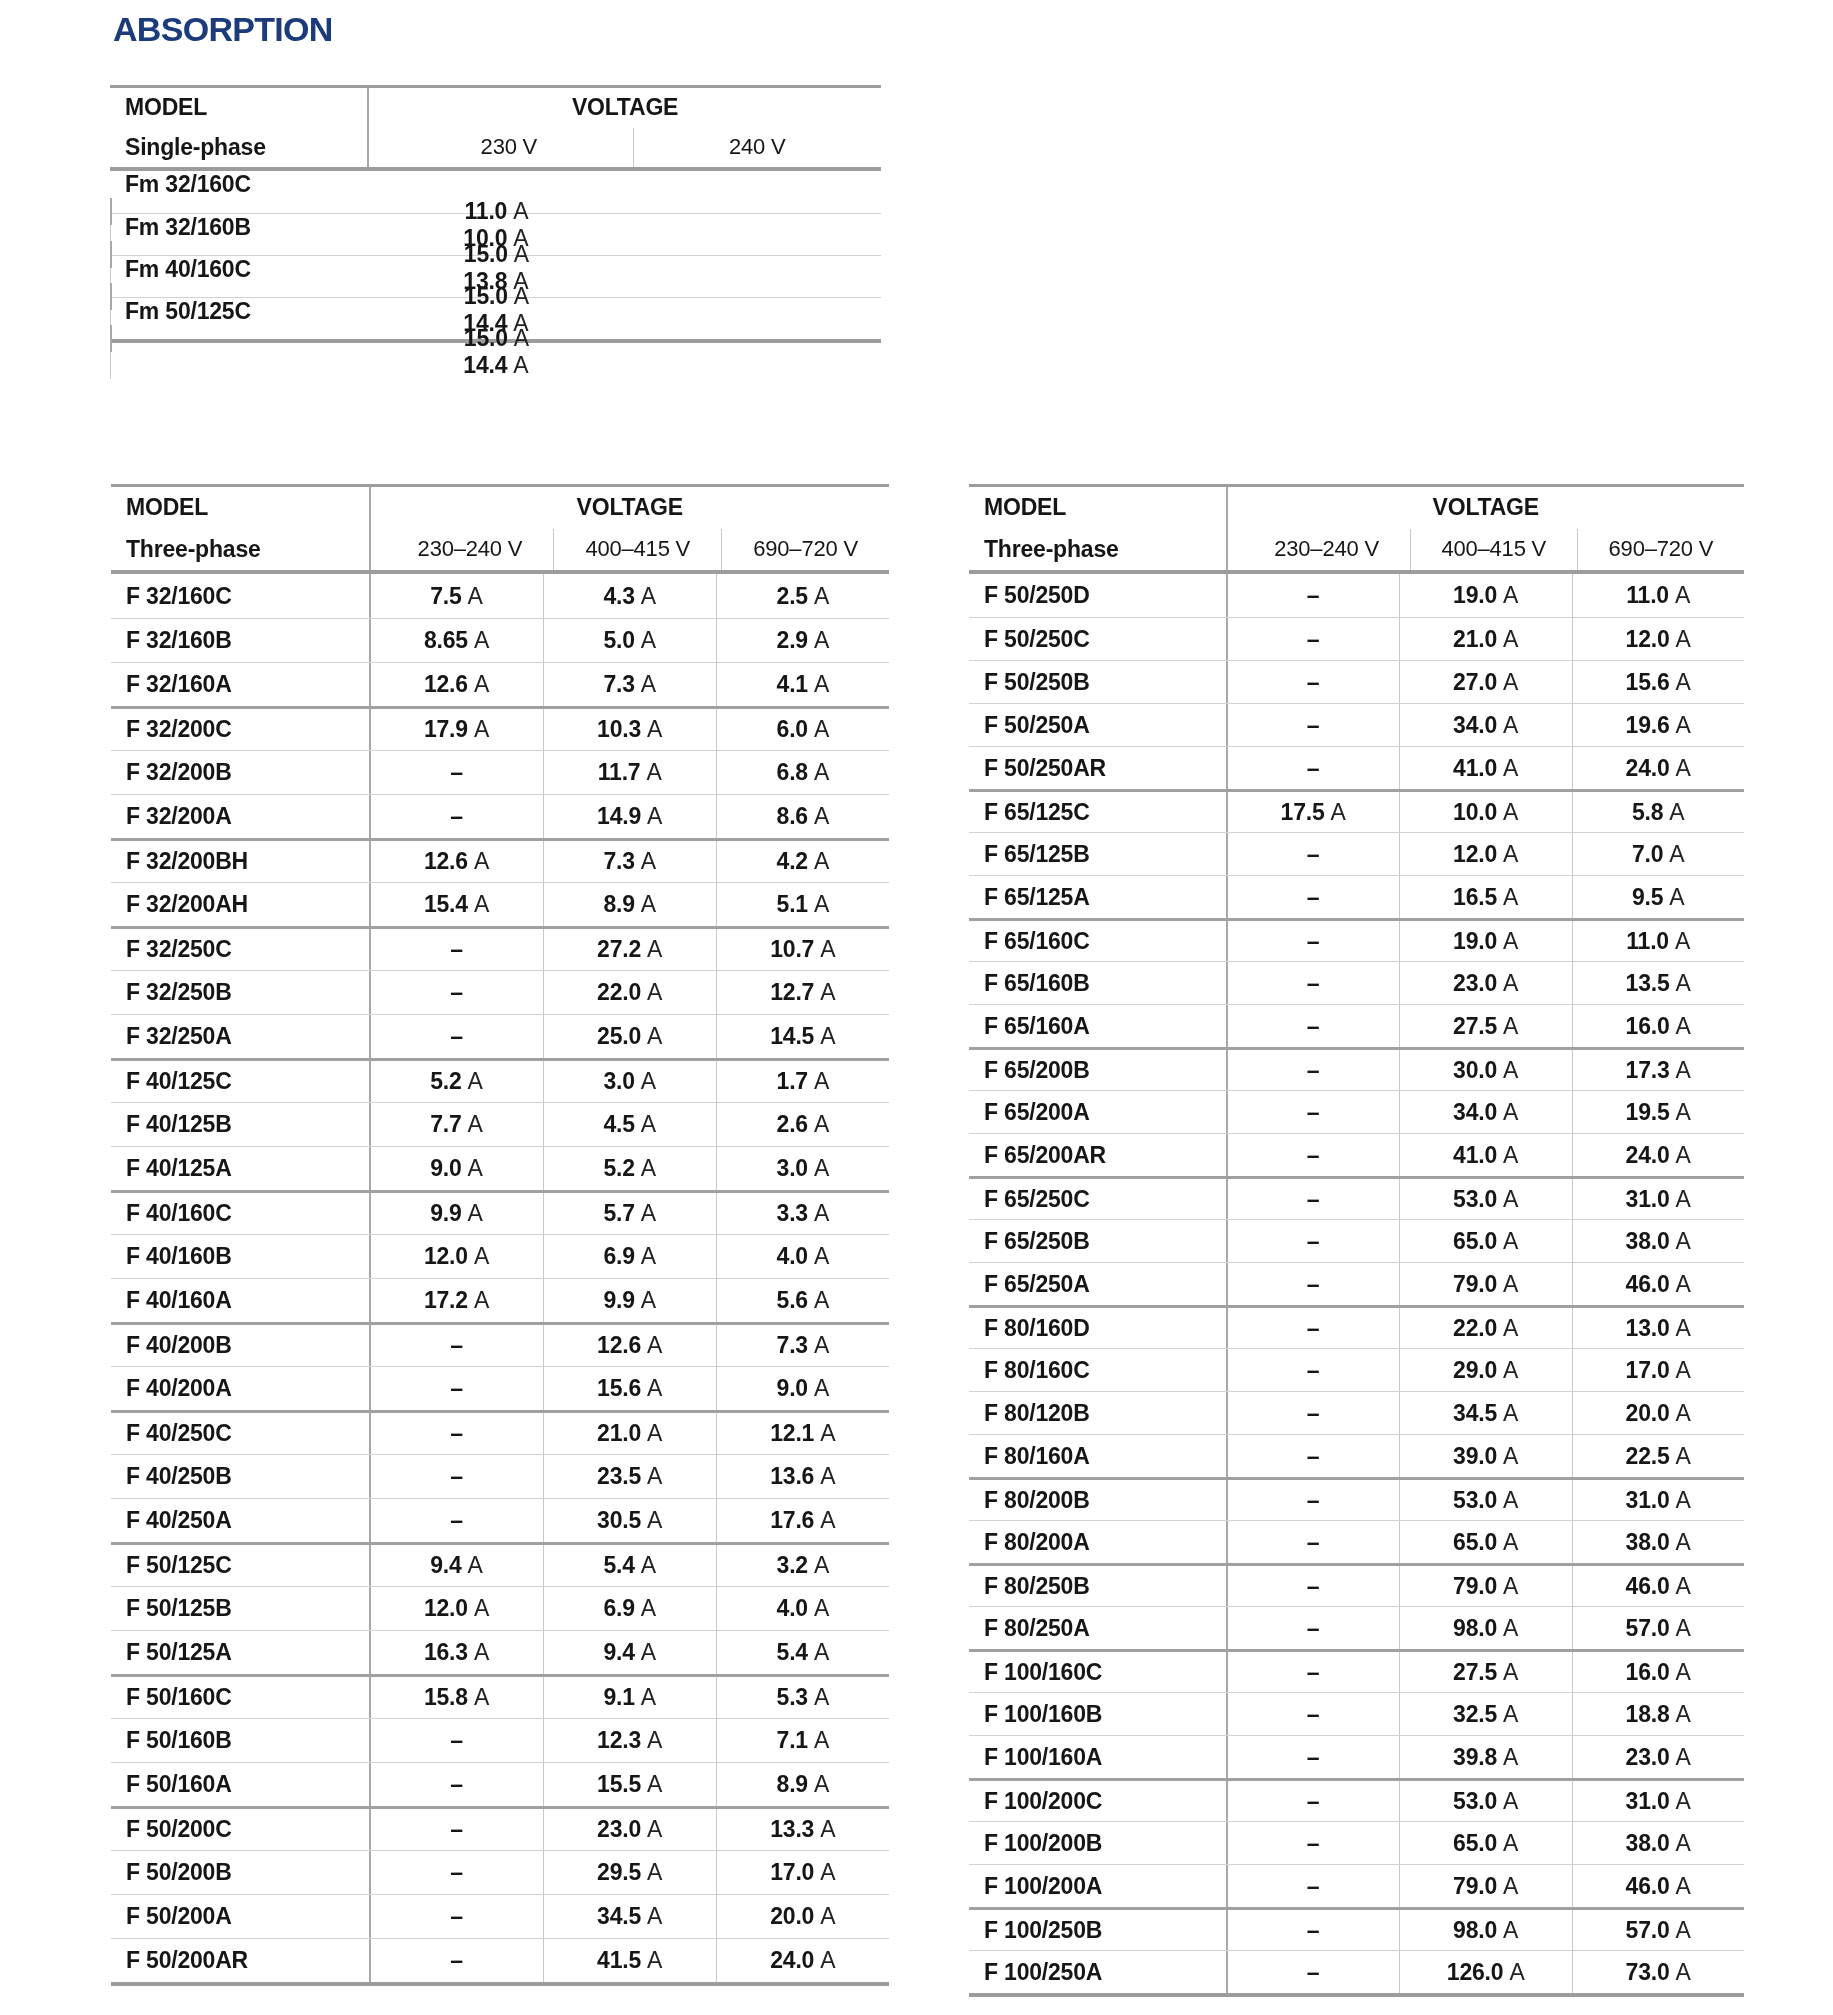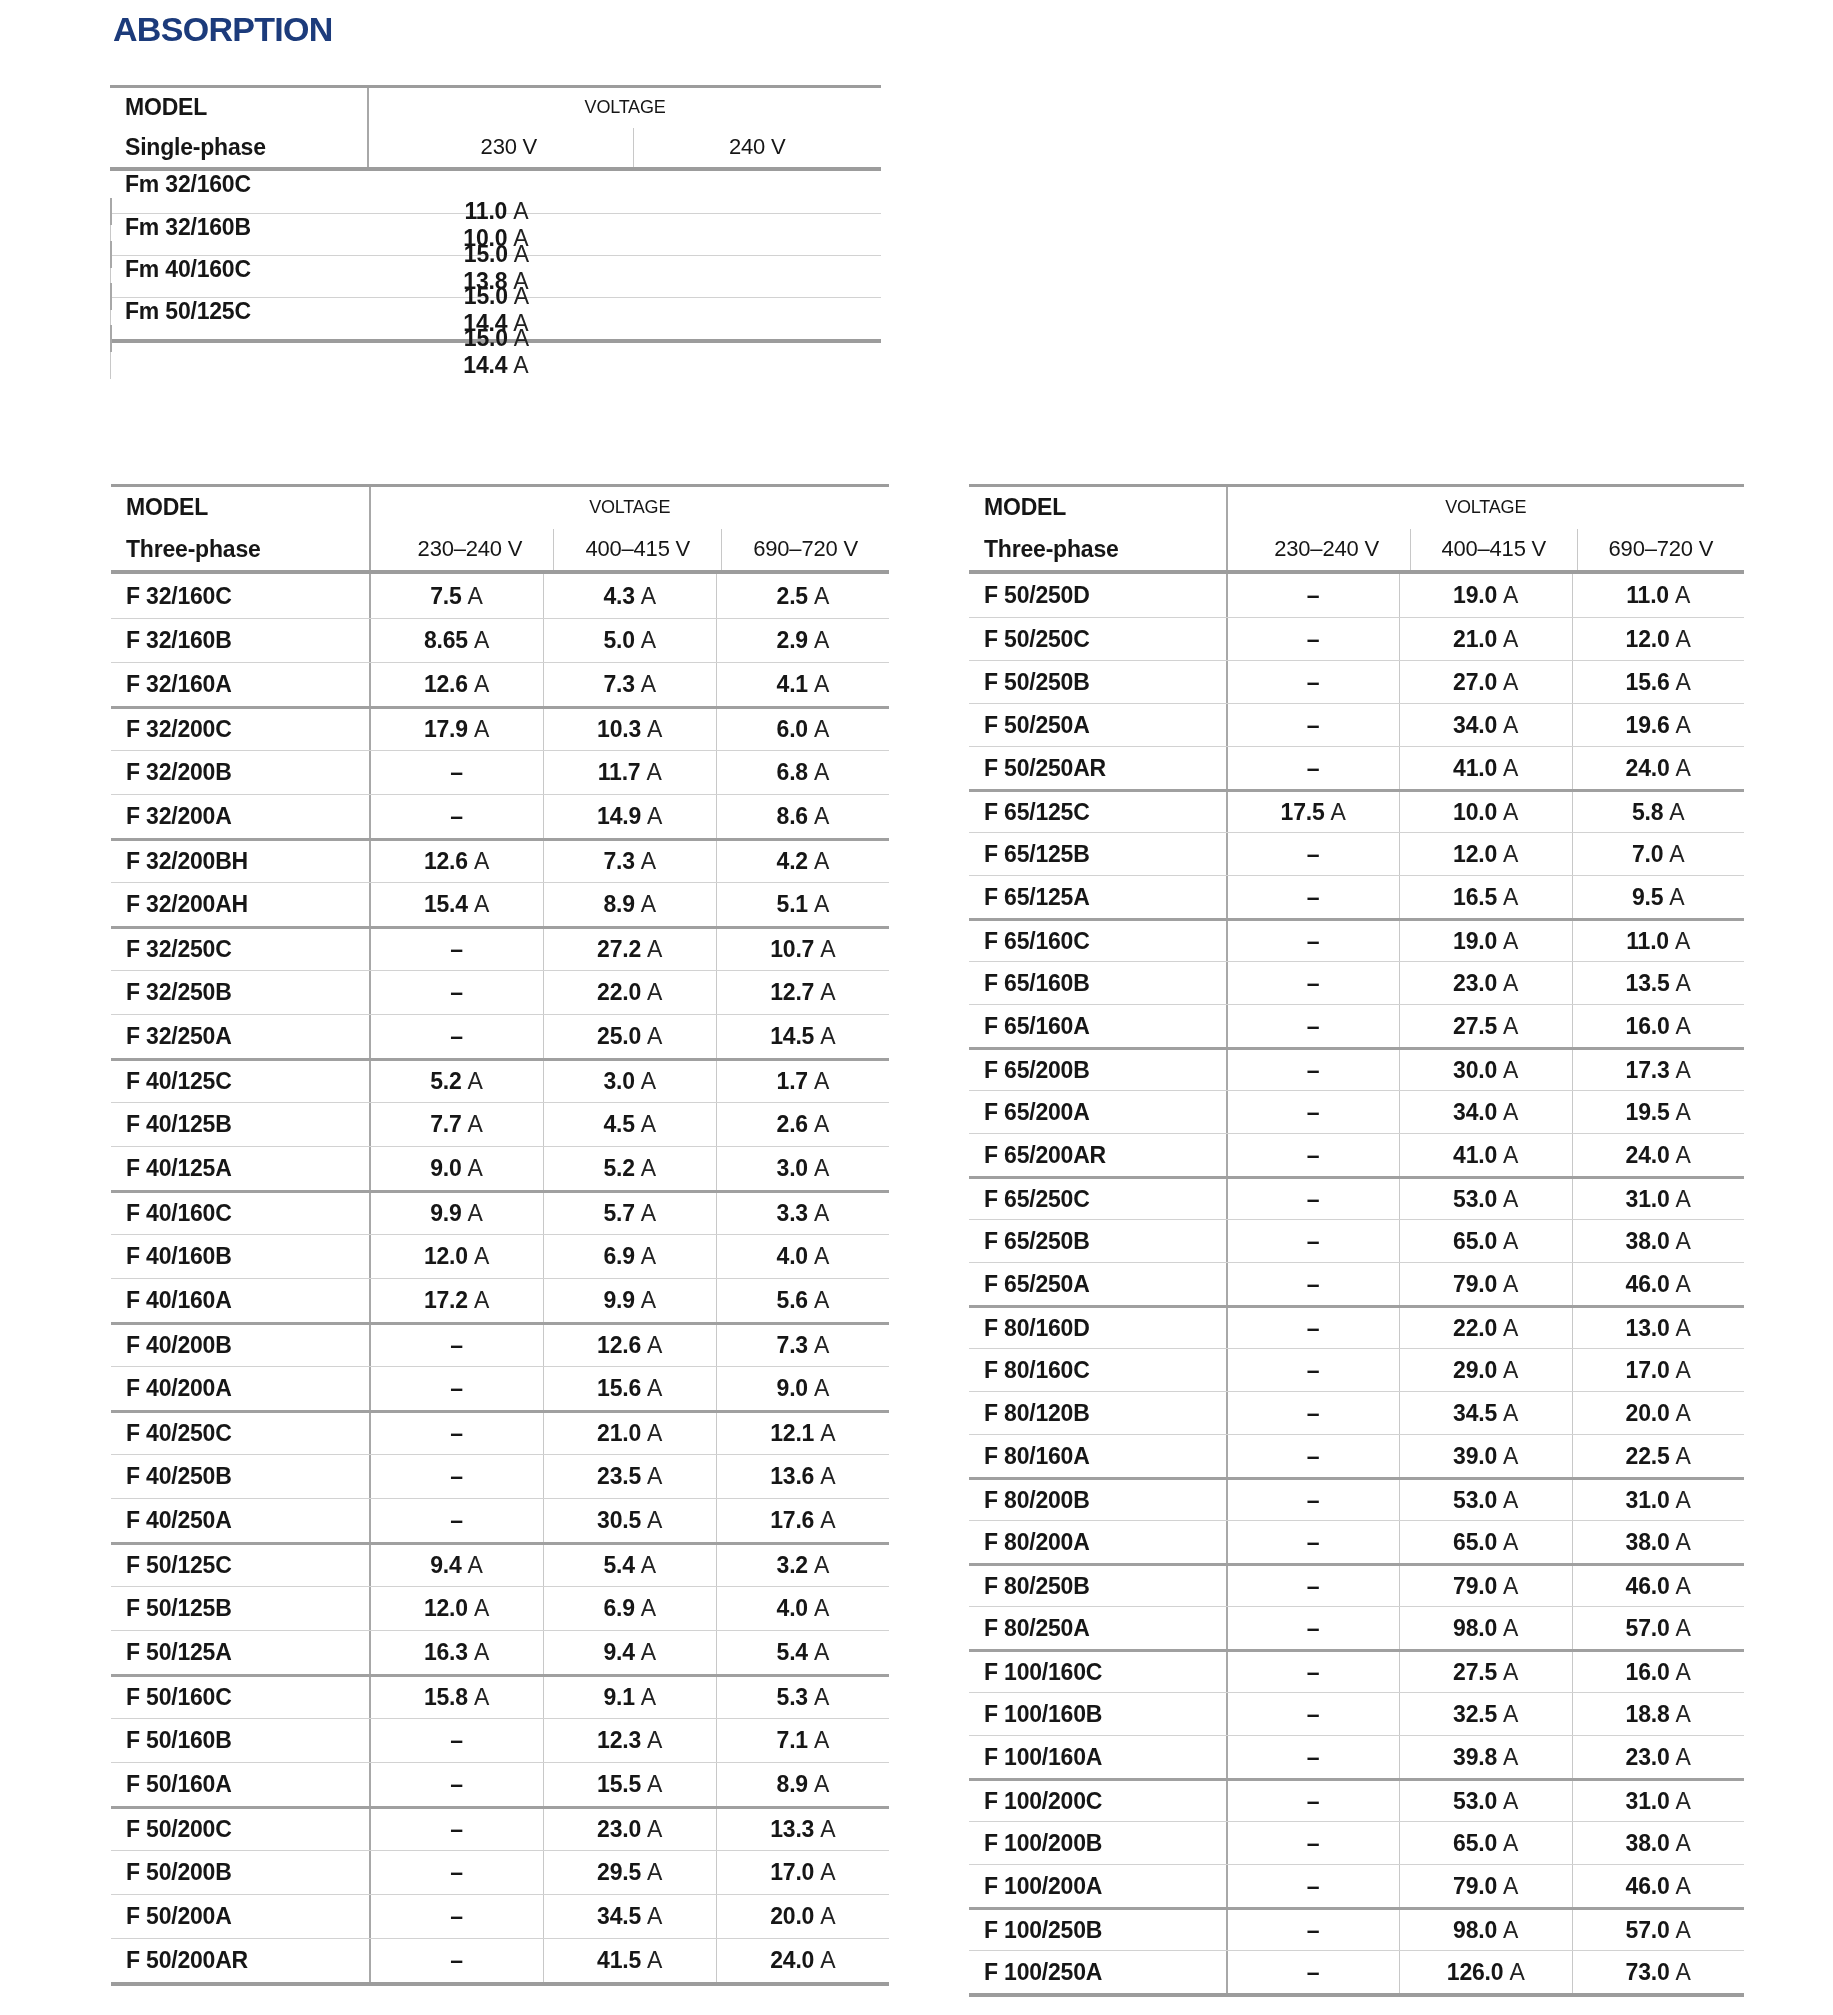--- a/index.html
+++ b/index.html
@@ -48,21 +48,21 @@
     font-weight:bold; font-size:23px; letter-spacing:-0.2px;
   }
   .thead-volt {
     flex:1;
     box-sizing:border-box;
     border-left:2.2px solid #a8a8a8;
     display:flex; flex-direction:column;
   }
   .volt-title {
     flex:1; display:flex; align-items:center; justify-content:center;
-    font-weight:normal; font-size:18px; letter-spacing:-0.2px;
+    font-weight:bold; font-size:23px; letter-spacing:-0.2px;
   }
   .volt-cols { flex:1; display:flex;padding-left:16px; }
   .volt-col {
     flex:1; box-sizing:border-box;
     display:flex; align-items:center; justify-content:center;
     font-size:22px; letter-spacing:-0.2px;
   }
   .volt-col + .volt-col { border-left:1.5px solid #c8c8c8;text-align:center; }
   
   .row {

